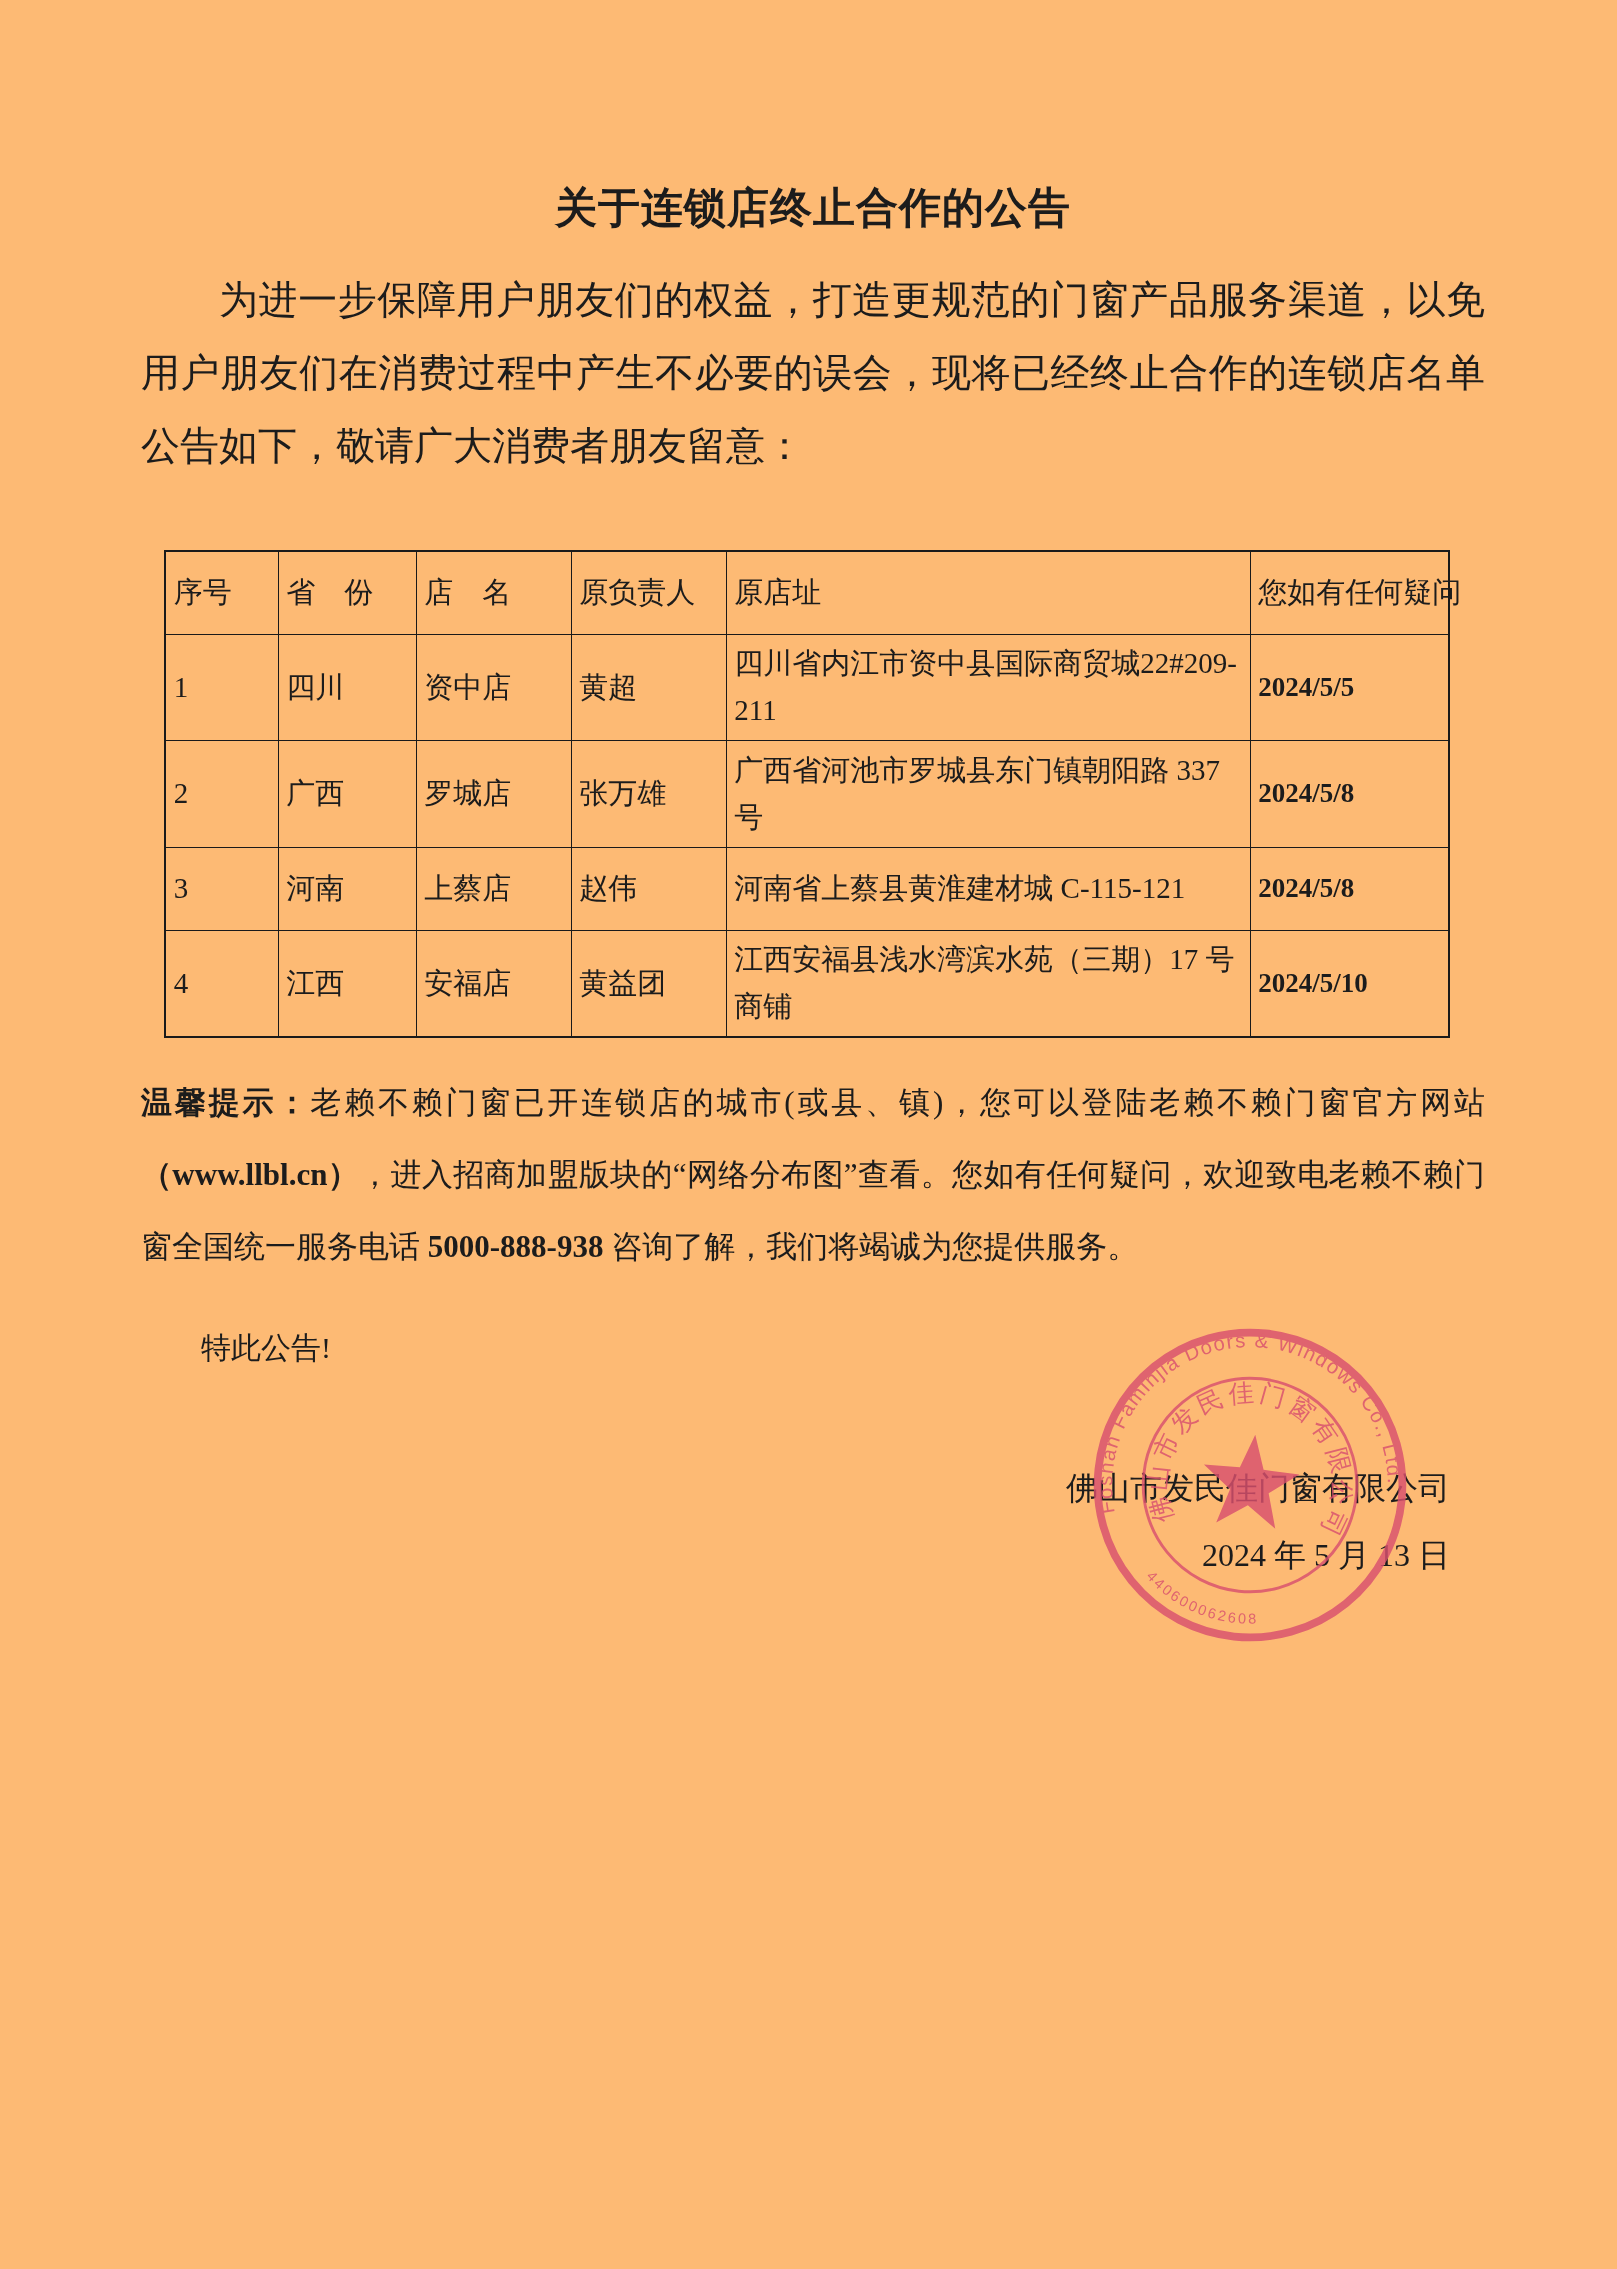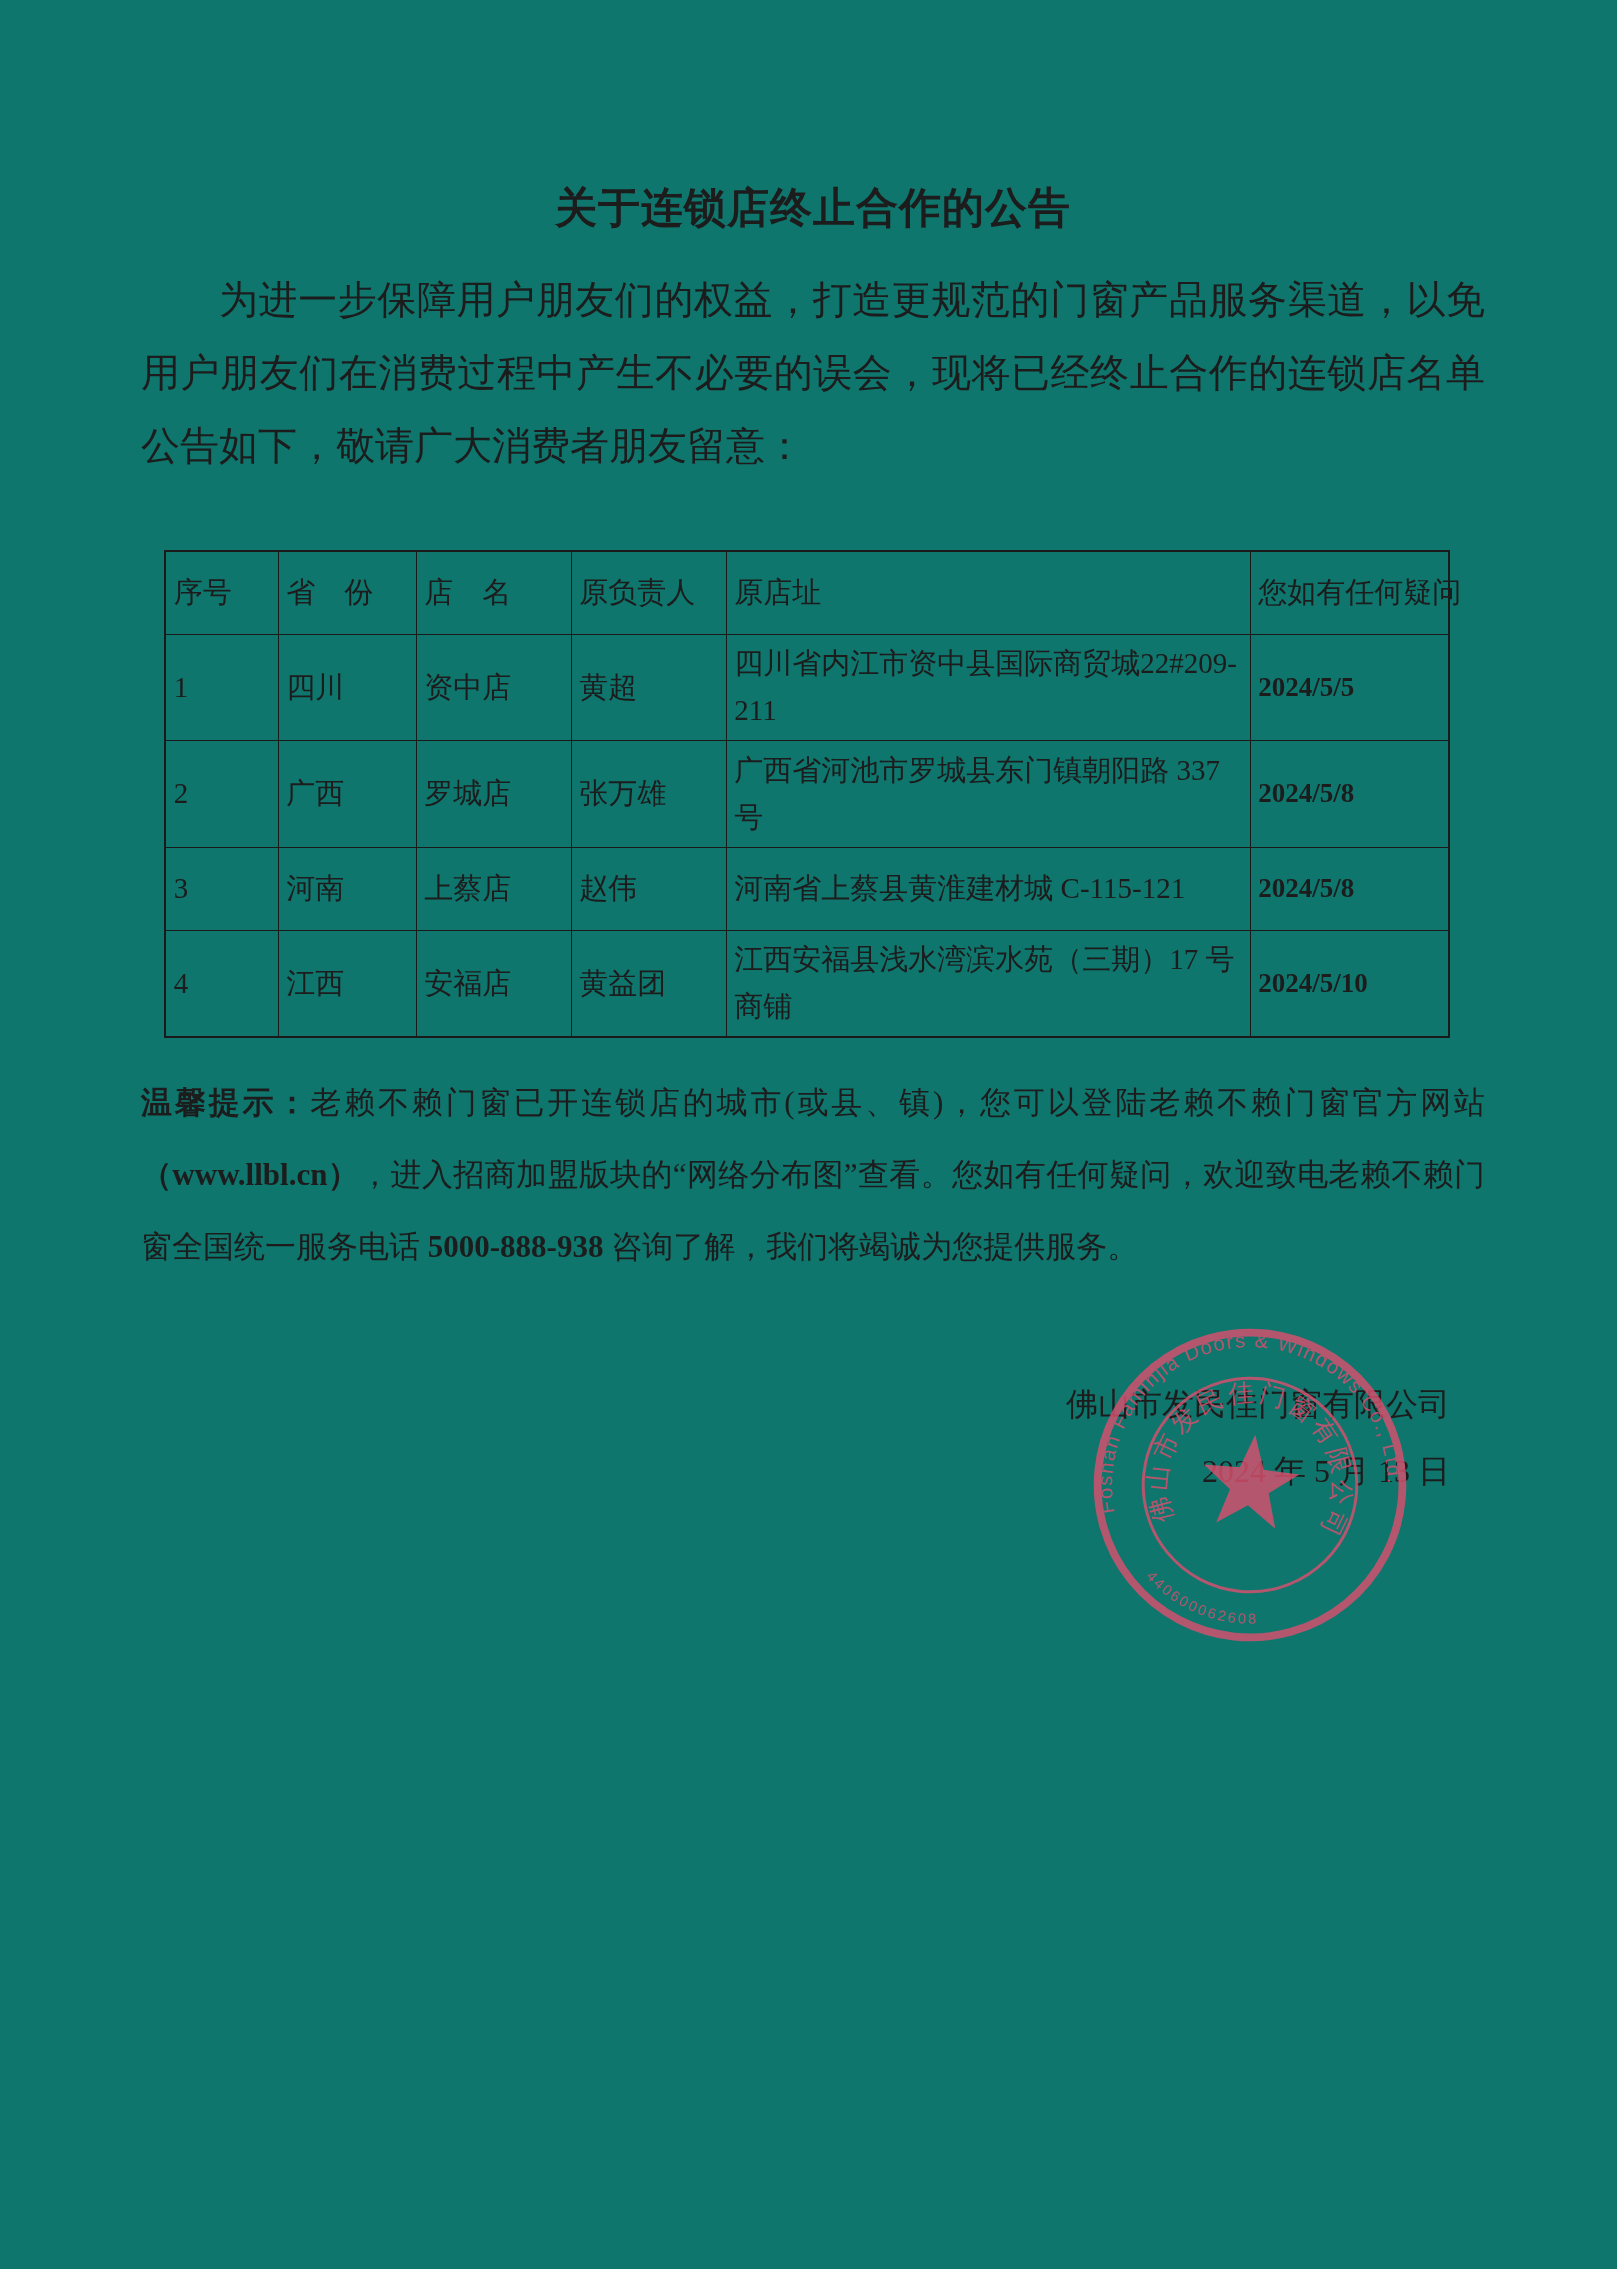--- a/index.html
+++ b/index.html
@@ -1,20 +1,20 @@
 <!DOCTYPE html>
 <html><head>
 <meta charset="utf-8">
 <style>
   html,body{margin:0;padding:0;background:#9a9a9a;}
   .page{
     position:relative;
     width:1618px;height:2270px;
     margin:0 auto;
-    background:#0f766e;
+    background:#fdba74;
     font-family:"Liberation Serif",serif;
     color:#1c1c1c;
     overflow:hidden;
   }
   .content{padding:0 133px 0 141px;}
   .title{
     margin:180px 0 0 0;
     text-align:center;
     font-family:"Liberation Sans",sans-serif;
     font-weight:bold;
@@ -156,20 +156,21 @@
           <td>安福店</td>
           <td>黄益团</td>
           <td class="addr">江西安福县浅水湾滨水苑（三期）17 号商铺</td>
           <td class="date-val">2024/5/10</td>
         </tr>
       </tbody>
     </table>
 
     <p class="tip"><b class="cn">温馨提示：</b><span>老赖不赖门窗已开连锁店的城市(或县、镇)，您可以登陆老赖不赖门窗官方网站</span><span class="ascii-bold">（www.llbl.cn）</span><span>，进入招商加盟版块的“网络分布图”查看。您如有任何疑问，欢迎致电老赖不赖门窗全国统一服务电话 </span><span class="ascii-bold">5000-888-938</span><span> 咨询了解，我们将竭诚为您提供服务。</span></p>
 
+    <p class="closing">特此公告!</p>
 
     <div class="signature">
       <div class="company">佛山市发民佳门窗有限公司</div>
       <div class="sign-date">2024 年 5 月 13 日</div>
     </div>
 
   </div>
 
   <svg class="stamp" viewBox="-170 -170 340 340" xmlns="http://www.w3.org/2000/svg">
     <circle r="157" fill="none" stroke="#d9506e" stroke-width="8"></circle>

